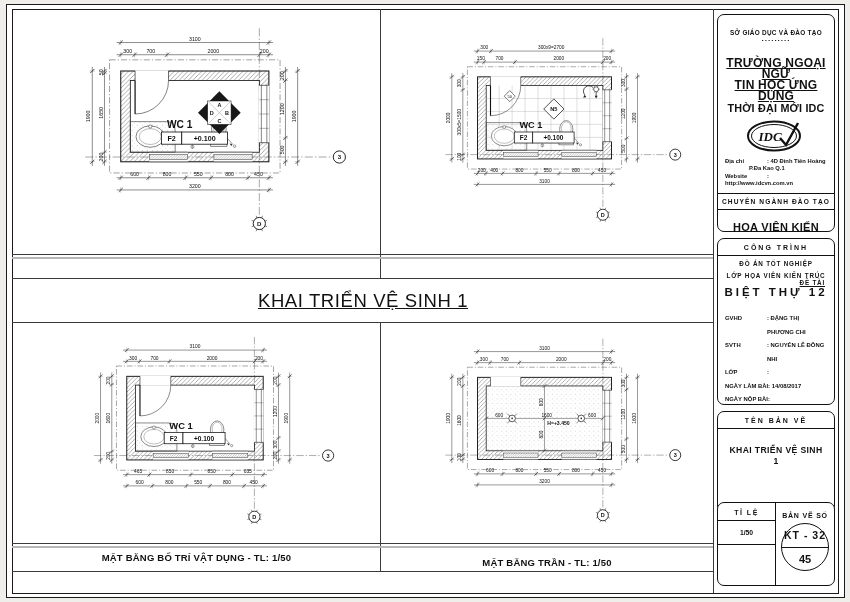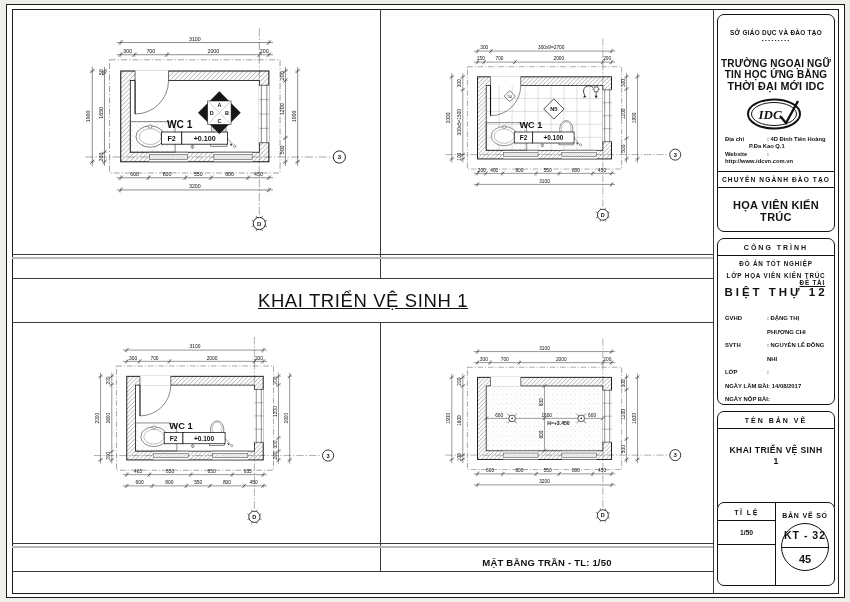--- a/index.html
+++ b/index.html
@@ -14,21 +14,21 @@
   .plan{position:absolute;}
   .caption{position:absolute;display:flex;align-items:center;justify-content:center;
            font-size:9.5px;font-weight:600;letter-spacing:.2px;}
   .big-title{position:absolute;display:flex;align-items:center;justify-content:center;
            font-size:18.5px;font-weight:500;letter-spacing:.6px;text-decoration:underline;}
   
   .tb-box{position:absolute;left:717px;width:118px;background:#fff;border:1.2px solid #111;
           border-radius:7px;box-sizing:border-box;font-weight:bold;text-align:center;overflow:hidden;}
   .tb-agency{margin-top:14px;font-size:6.4px;letter-spacing:.3px;}
   .tb-dots{font-size:8px;letter-spacing:1px;line-height:6px;margin-bottom:16px;}
-  .tb-school{font-size:10px;line-height:11px;letter-spacing:.2px;}
+  .tb-school{font-size:12px;line-height:11px;letter-spacing:.2px;text-decoration:underline;}
   .tb-brand{font-size:10.8px;letter-spacing:.2px;}
   .logo{width:64px;height:38px;margin:3px auto 3px;display:block;}
   .tb-addr{font-size:5.8px;text-align:left;padding-left:7px;line-height:7.4px;}
   .tb-addr2{padding-left:31px;}
   .tb-sep{margin-top:5px;border-top:1px solid #111;border-bottom:1px solid #111;
           font-size:6.6px;letter-spacing:1.1px;padding:4px 0;}
   .tb-dept{font-size:11px;letter-spacing:.3px;padding-top:11px;}
   .tb-header{font-size:7px;letter-spacing:2px;padding:5px 0 4px;border-bottom:1px solid #111;}
   .tb-pline{font-size:6.3px;letter-spacing:.8px;margin-top:4px;line-height:7.5px;}
   .tb-ptopic{font-size:6.3px;letter-spacing:.8px;text-align:right;padding-right:9px;text-decoration:underline;}
@@ -790,27 +790,28 @@
         <line x1="235.75672280493225" y1="210.29610059419053" x2="233.72418783340743" y2="211.13800414539375" stroke="#111" stroke-width="0.5"></line>
         <line x1="235.75672280493225" y1="205.70389940580947" x2="233.72418783340743" y2="204.86199585460628" stroke="#111" stroke-width="0.5"></line>
         <line x1="239.00389940580945" y1="202.45672280493227" x2="238.16199585460623" y2="200.42418783340744" stroke="#111" stroke-width="0.5"></line>
         <line x1="243.59610059419052" y1="202.45672280493227" x2="244.43800414539373" y2="200.42418783340744" stroke="#111" stroke-width="0.5"></line>
         <line x1="246.8432771950677" y1="205.70389940580947" x2="248.87581216659254" y2="204.86199585460625" stroke="#111" stroke-width="0.5"></line>
         <text x="241.29999999999998" y="210.2" font-size="6" fill="#111" text-anchor="middle" font-family="Liberation Sans, DejaVu Sans, sans-serif" font-weight="600">D</text>
       </g>
     </svg>
 
   <div class="big-title" style="left:13px;top:280px;width:700px;height:42px">KHAI TRIỂN VỆ SINH 1</div>
+  <div class="caption" style="left:13px;top:545px;width:367px;height:25px">MẶT BẰNG BỐ TRÍ VẬT DỤNG - TL: 1/50</div>
   <div class="caption" style="left:381px;top:545px;width:332px;height:34px">MẶT BẰNG TRẦN - TL: 1/50</div>
 
   <div class="tb-box" style="top:14px;height:218px">
     <div class="tb-agency">SỞ GIÁO DỤC VÀ ĐÀO TẠO</div>
     <div class="tb-dots">.........</div>
     <div class="tb-school">TRƯỜNG NGOẠI NGỮ</div>
-    <div class="tb-school">TIN HỌC ỨNG BẰNG</div>
+    <div class="tb-school">TIN HỌC ỨNG DỤNG</div>
     <div class="tb-brand">THỜI ĐẠI MỚI IDC</div>
     <svg class="logo" viewBox="0 0 64 38">
       <ellipse cx="30" cy="19" rx="26" ry="14.5" fill="none" stroke="#111" stroke-width="2"></ellipse>
       <ellipse cx="30" cy="19" rx="22.5" ry="11.5" fill="none" stroke="#111" stroke-width="1"></ellipse>
       <text x="26" y="24" text-anchor="middle" font-size="13" font-weight="bold" font-style="italic" font-family="Liberation Serif, DejaVu Serif, serif" fill="#111">IDC</text>
       <path d="M36,21 L42,28 L54,6" fill="none" stroke="#111" stroke-width="2.4"></path>
     </svg>
     <div class="tb-addr">
       <span class="f-lab" style="display:inline-block;width:26px">Địa chỉ</span><span>: 4D Đinh Tiên Hoàng</span>
     </div>

